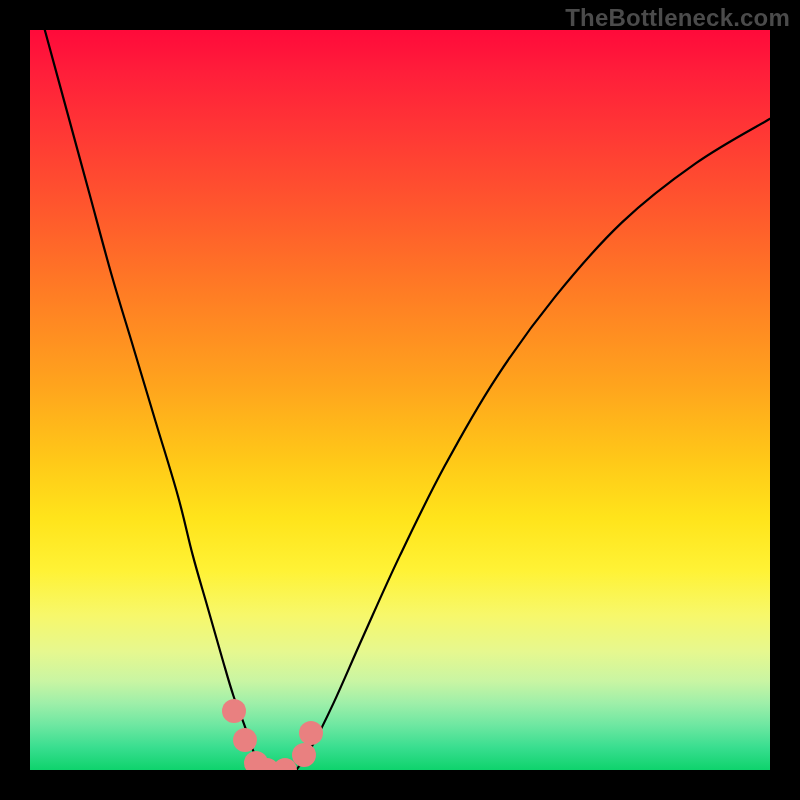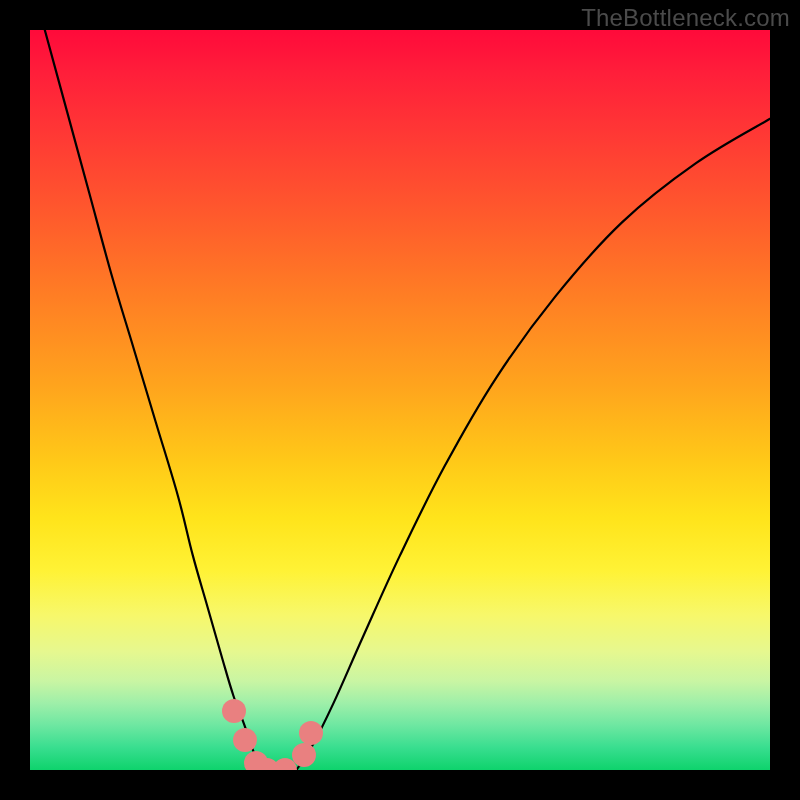--- a/index.html
+++ b/index.html
@@ -16,21 +16,21 @@
     width: 800px;
     height: 800px;
     background: #000;
   }
   .watermark {
     position: absolute;
     top: 4px;
     right: 10px;
     color: #4b4b4b;
     font-size: 24px;
-    font-weight: 400;
+    font-weight: 700;
     letter-spacing: 0.2px;
     z-index: 50;
   }
   .plot-area {
     position: absolute;
     left: 30px;
     top: 30px;
     width: 740px;
     height: 740px;
     overflow: hidden;

